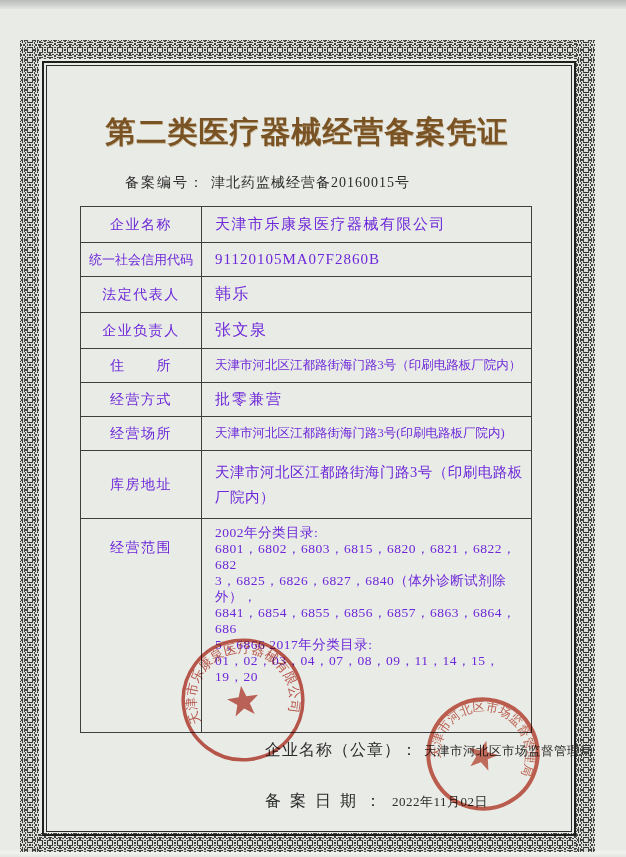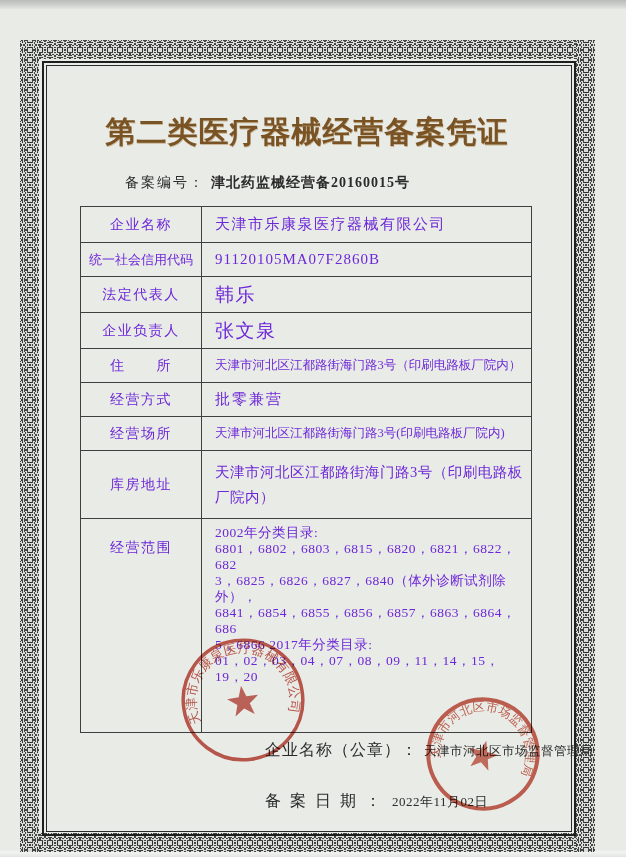--- a/index.html
+++ b/index.html
@@ -45,35 +45,35 @@
   
   .frame{left:42px;top:61px;width:530px;height:771px;border:2px solid #1e1f1e;}
   .frame::before{content:"";position:absolute;inset:2px;border:1px solid #2a2b2a;}
 
   .title{left:42px;top:112px;width:530px;text-align:center;
     font-size:30px;font-weight:bold;letter-spacing:1px;
     color:#7a5324;text-shadow:0.5px 0.5px 0 rgba(160,120,60,.45);}
 
   .regno{left:125px;top:174px;font-size:14px;letter-spacing:1px;white-space:nowrap;}
   .regno .lab{letter-spacing:2px;}
-  .regno .val{margin-left:6px;font-weight:bold;}
+  .regno .val{margin-left:6px;}
 
   table.cert{position:absolute;left:80px;top:206px;width:452px;
     border-collapse:collapse;table-layout:fixed;}
   table.cert td{border:1px solid #3e3f3e;vertical-align:middle;
     font-size:14px;color:#6d28d9;}
   td.lbl{width:118px;text-align:center;letter-spacing:1.5px;}
   td.val{padding-left:13px;padding-right:6px;letter-spacing:1px;}
   tr.r1 td{height:33px;} tr.r2 td{height:31px;} tr.r3 td{height:33px;}
   tr.r4 td{height:33px;} tr.r5 td{height:31px;} tr.r6 td{height:31px;}
   tr.r7 td{height:31px;} tr.r8 td{height:65px;} tr.r9 td{height:192px;}
   tr.r1 td.val{font-size:15px;letter-spacing:1.5px;}
   tr.r2 td.lbl{font-size:13px;letter-spacing:0;}
   tr.r2 td.val{font-size:15px;letter-spacing:1px;}
-  tr.r3 td.val,tr.r4 td.val{font-size:19px;letter-spacing:1.5px;}
+  tr.r3 td.val,tr.r4 td.val{font-size:16px;letter-spacing:1.5px;}
   tr.r5 td.val,tr.r7 td.val{font-size:12.5px;letter-spacing:0;}
   tr.r6 td.val{font-size:15px;letter-spacing:2px;}
   tr.r8 td.val{font-size:14.5px;line-height:25px;letter-spacing:.5px;}
   tr.r9 td{vertical-align:top;}
   tr.r9 td.lbl{padding-top:20px;}
   tr.r9 td.val{padding-top:6px;font-size:13.5px;line-height:16px;
     letter-spacing:.5px;white-space:pre-line;}
 
   .foot-dept{left:265px;top:740px;white-space:nowrap;}
   .foot-dept .lab{font-size:16px;letter-spacing:1px;}

